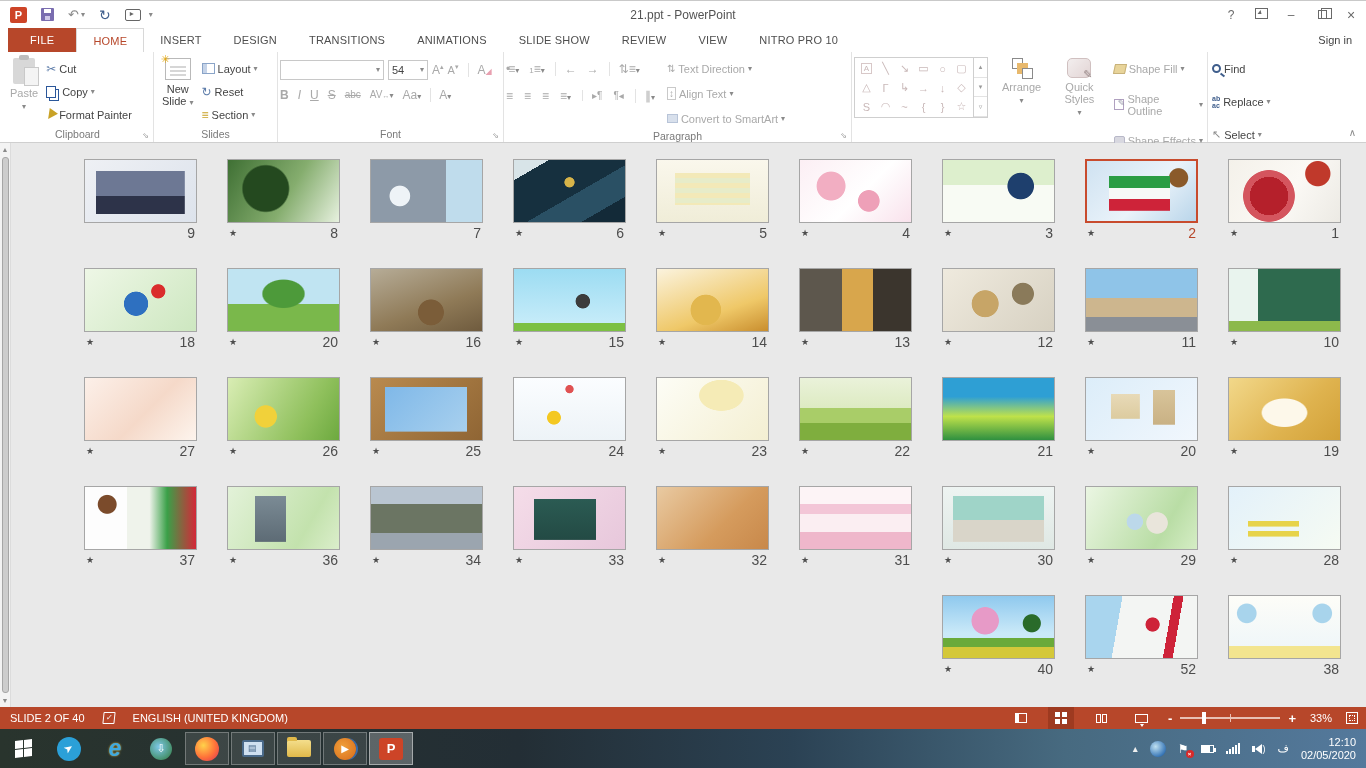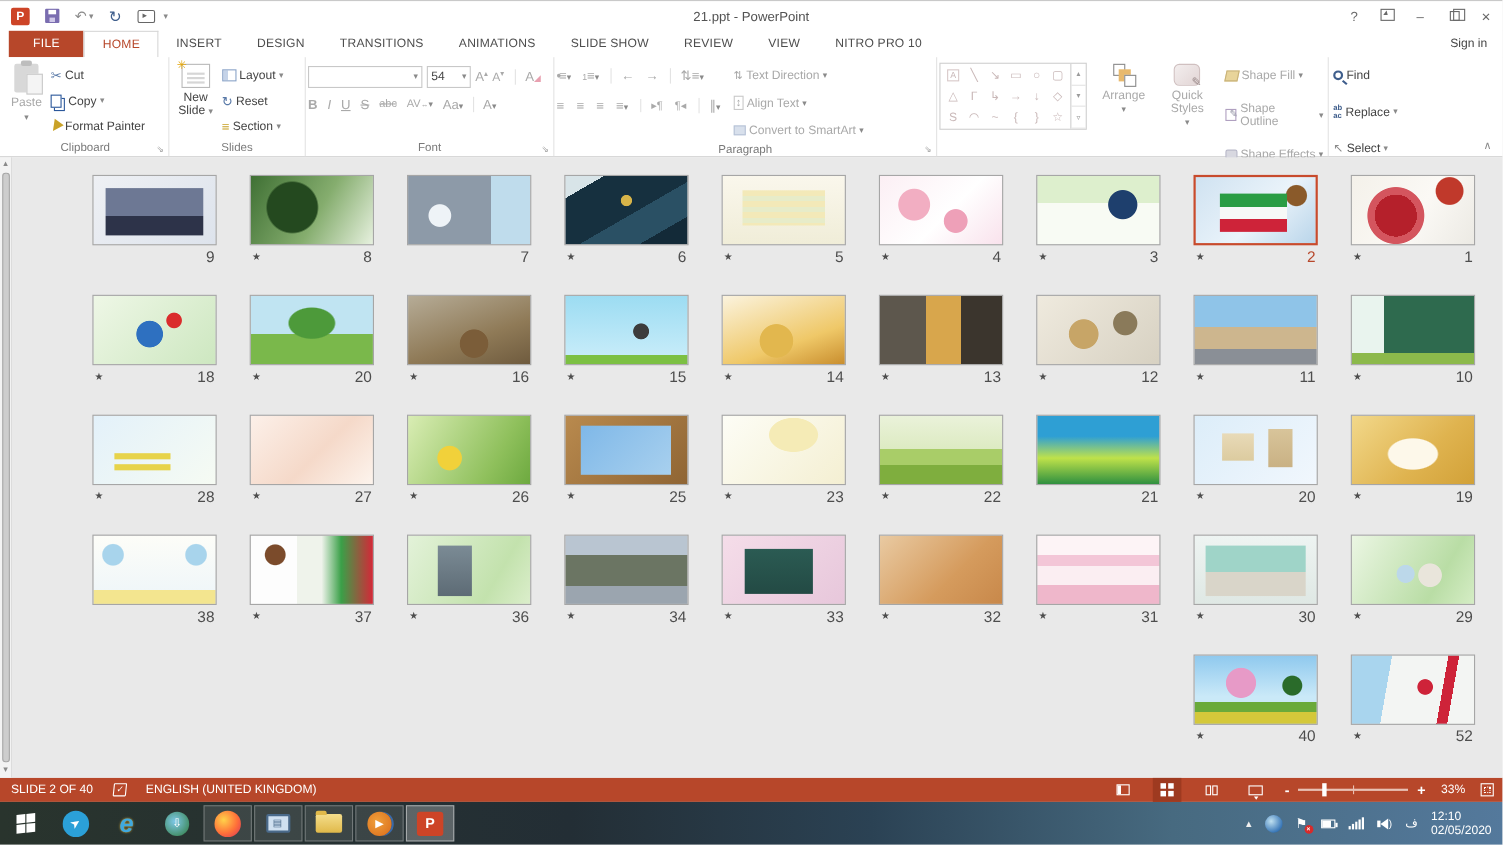--- a/index.html
+++ b/index.html
@@ -143,21 +143,21 @@
   .flagic { position:relative; font-size:12px; }
   .flagic b { position:absolute; right:-5px; bottom:-2px; width:8px; height:8px; background:#d82a2a; border-radius:50%; color:#fff; font-size:6px; line-height:8px; text-align:center; }
   .batt { width:13px; height:8px; border:1px solid #fff; position:relative; background:linear-gradient(90deg,#fff 0 70%, transparent 70%); }
   .batt:after { content:""; position:absolute; right:-3px; top:2px; width:2px; height:4px; background:#fff; }
   .sig { display:flex; align-items:flex-end; gap:1px; }
   .sig i { width:2px; background:#fff; }
   .spk { display:flex; align-items:center; }
   .spk .cone { width:0; height:0; border-top:5px solid transparent; border-bottom:5px solid transparent; border-right:7px solid #fff; }
   .spk .base { width:3px; height:6px; background:#fff; }
   .spk .wave { color:#fff; font-size:9px; margin-left:1px; }
-  .clock { font-size:11px; line-height:13px; color:#fff; }
+  .clock { text-align:right; font-size:11px; line-height:13px; color:#fff; }
 </style>
 </head>
 <body>
 
 <div class="titlebar">
   <div class="qat">
     <span class="ppt-logo">P</span>
     <span class="floppy"></span>
     <span style="display:flex;align-items:center;">
       <span class="qat-glyph">↶</span>
@@ -586,20 +586,27 @@
         <div class="cell-label">
           <span class="st">★</span>
           <span class="num">22</span>
         </div>
       </div>
       <div class="cell">
         <div class="thumb" style="background: radial-gradient(at 58% 28%, rgb(245, 235, 182) 0px, rgb(245, 235, 182) 24%, rgba(0, 0, 0, 0) 25%), linear-gradient(135deg, rgb(253, 253, 246), rgb(244, 239, 210));"></div>
         <div class="cell-label">
           <span class="st">★</span>
           <span class="num">23</span>
+        </div>
+      </div>
+      <div class="cell">
+        <div class="thumb" style="background: radial-gradient(circle at 36% 64%, rgb(244, 200, 33) 0px, rgb(244, 200, 33) 8%, rgba(0, 0, 0, 0) 9%), radial-gradient(circle at 50% 18%, rgb(224, 82, 82) 0px, rgb(224, 82, 82) 5%, rgba(0, 0, 0, 0) 6%), linear-gradient(rgb(251, 253, 255), rgb(237, 243, 247));"></div>
+        <div class="cell-label">
+          <span class="st hide">★</span>
+          <span class="num">24</span>
         </div>
       </div>
       <div class="cell">
         <div class="thumb" style="background: linear-gradient(135deg, rgb(127, 184, 232), rgb(168, 208, 238)) 50% 50% / 74% 72% no-repeat, linear-gradient(135deg, rgb(185, 138, 78), rgb(143, 101, 52));"></div>
         <div class="cell-label">
           <span class="st">★</span>
           <span class="num">25</span>
         </div>
       </div>
       <div class="cell">

